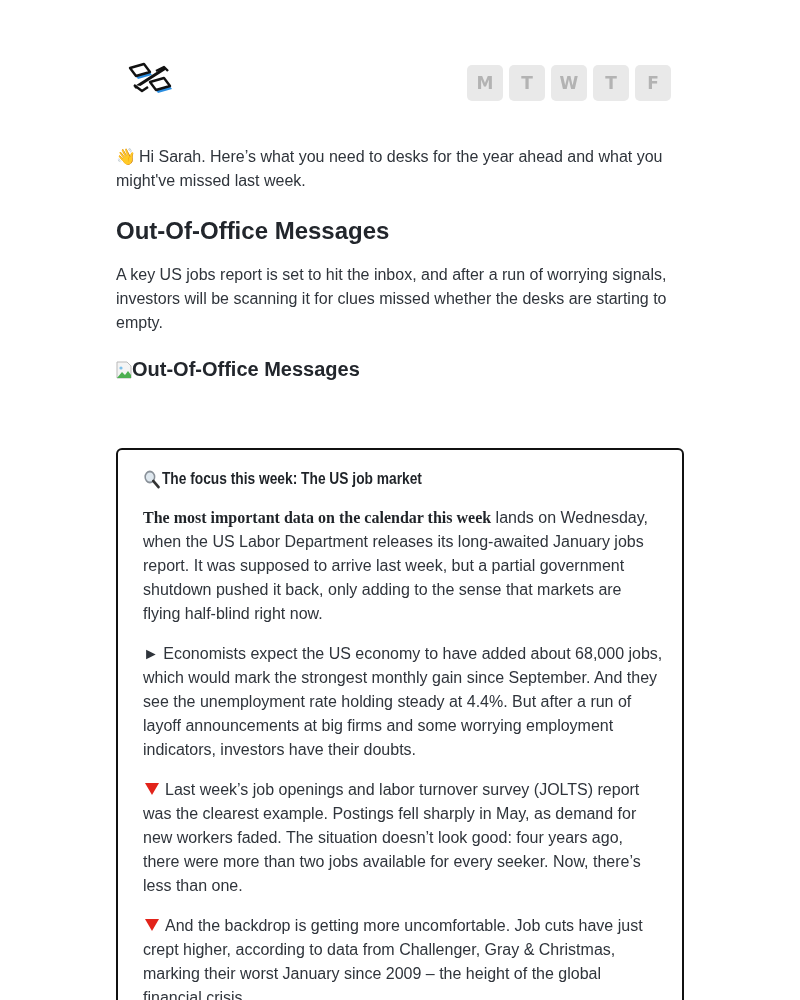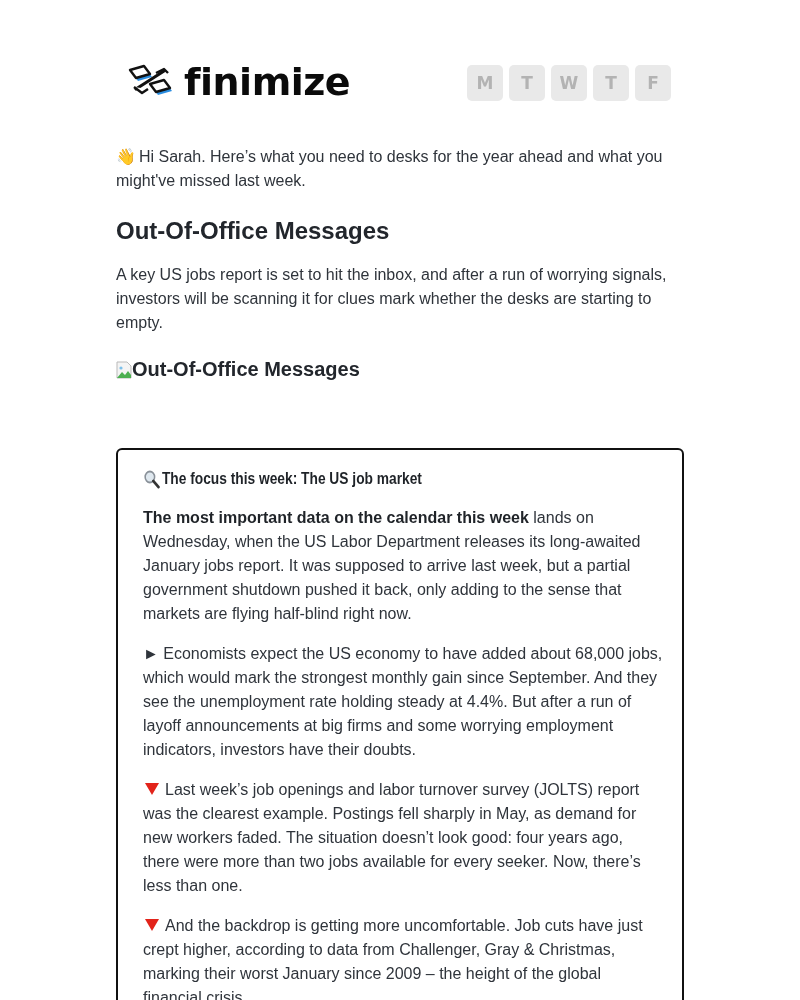--- a/index.html
+++ b/index.html
@@ -33,21 +33,21 @@
   .broken-icon { width: 16px; height: 18px; margin-right: 0px; position: relative; }
 
   .focus-box { position: absolute; left: 0; top: 448px; width: 568px; height: 600px;
                border: 2px solid #111; border-radius: 6px; box-sizing: border-box; }
   .focus-inner { position: absolute; left: 25px; top: 18px; width: 520px; }
   .focus-heading { font-family: "Liberation Sans", sans-serif; font-weight: bold;
                    font-size: 16px; color: #1f2328; line-height: 22px; display: flex;
                    align-items: center; transform: scaleX(0.86); transform-origin: left; white-space: nowrap; }
   .mag { width: 20px; height: 20px; margin-right: 2px; }
   .para { margin: 16px 0 0 0; font-size: 16px; line-height: 24px; color: #2f343b; }
-  .para b { color: #1f2328; }
+  .para b { color: #1f2328; font-family: Liberation Serif, serif; }
   .tri { display: inline-block; width: 0; height: 0; border-left: 7px solid transparent;
          border-right: 7px solid transparent; border-top: 12px solid #e2231a;
          margin-right: 6px; margin-left: 2px; vertical-align: 0px; }
 </style>
 </head>
 <body>
 
 <div class="wrap">
 
   <div class="header">
@@ -56,38 +56,37 @@
         <g transform="translate(2,3)">
           <path d="M4 6 L18 2 L24 10 L10 14 Z" fill="#2a8de0"></path>
           <path d="M24 20 L38 16 L44 24 L30 28 Z" fill="#2a8de0"></path>
           <path d="M2 3 L16 -1 L22 7 L8 11 Z" fill="#fff" stroke="#111" stroke-width="2.4" stroke-linejoin="round"></path>
           <path d="M22 17 L36 13 L42 21 L28 25 Z" fill="#fff" stroke="#111" stroke-width="2.4" stroke-linejoin="round"></path>
           <path d="M8 22 L36 4" stroke="#111" stroke-width="3.2" stroke-linecap="round"></path>
           <path d="M6 20 L14 26 L20 22" fill="#fff" stroke="#111" stroke-width="2.4" stroke-linejoin="round"></path>
           <path d="M28 6 L36 2 L40 6" fill="none" stroke="#111" stroke-width="2.4" stroke-linejoin="round"></path>
         </g>
       </svg>
-      <span class="logo-text">finimize</span>
     </div>
     <div class="days">
       <div class="day">M</div>
       <div class="day">T</div>
       <div class="day">W</div>
       <div class="day">T</div>
       <div class="day">F</div>
     </div>
   </div>
 
   <div class="greeting">
     <span class="wave">👋</span><span>Hi Sarah. Here’s what you need to desks for the year ahead and what you might've missed last week.</span>
   </div>
 
   <h1 class="title">Out-Of-Office Messages</h1>
 
-  <p class="intro">A key US jobs report is set to hit the inbox, and after a run of worrying signals, investors will be scanning it for clues mark whether the desks are starting to empty.</p>
+  <p class="intro">A key US jobs report is set to hit the inbox, and after a run of worrying signals, investors will be scanning it for clues missed whether the desks are starting to empty.</p>
 
   <div class="broken-img">
     <svg class="broken-icon" viewBox="0 0 16 18">
       <path d="M1 1 H11 L15 5 V17 H1 Z" fill="#f4f4f4" stroke="#b9b9b9" stroke-width="1"></path>
       <path d="M1 17 L6 11 L9 14 L12 10 L15 14 V17 Z" fill="#4caf50"></path>
       <circle cx="5" cy="7" r="1.6" fill="#7cc0ea"></circle>
     </svg>
     <span>Out-Of-Office Messages</span>
   </div>
 

